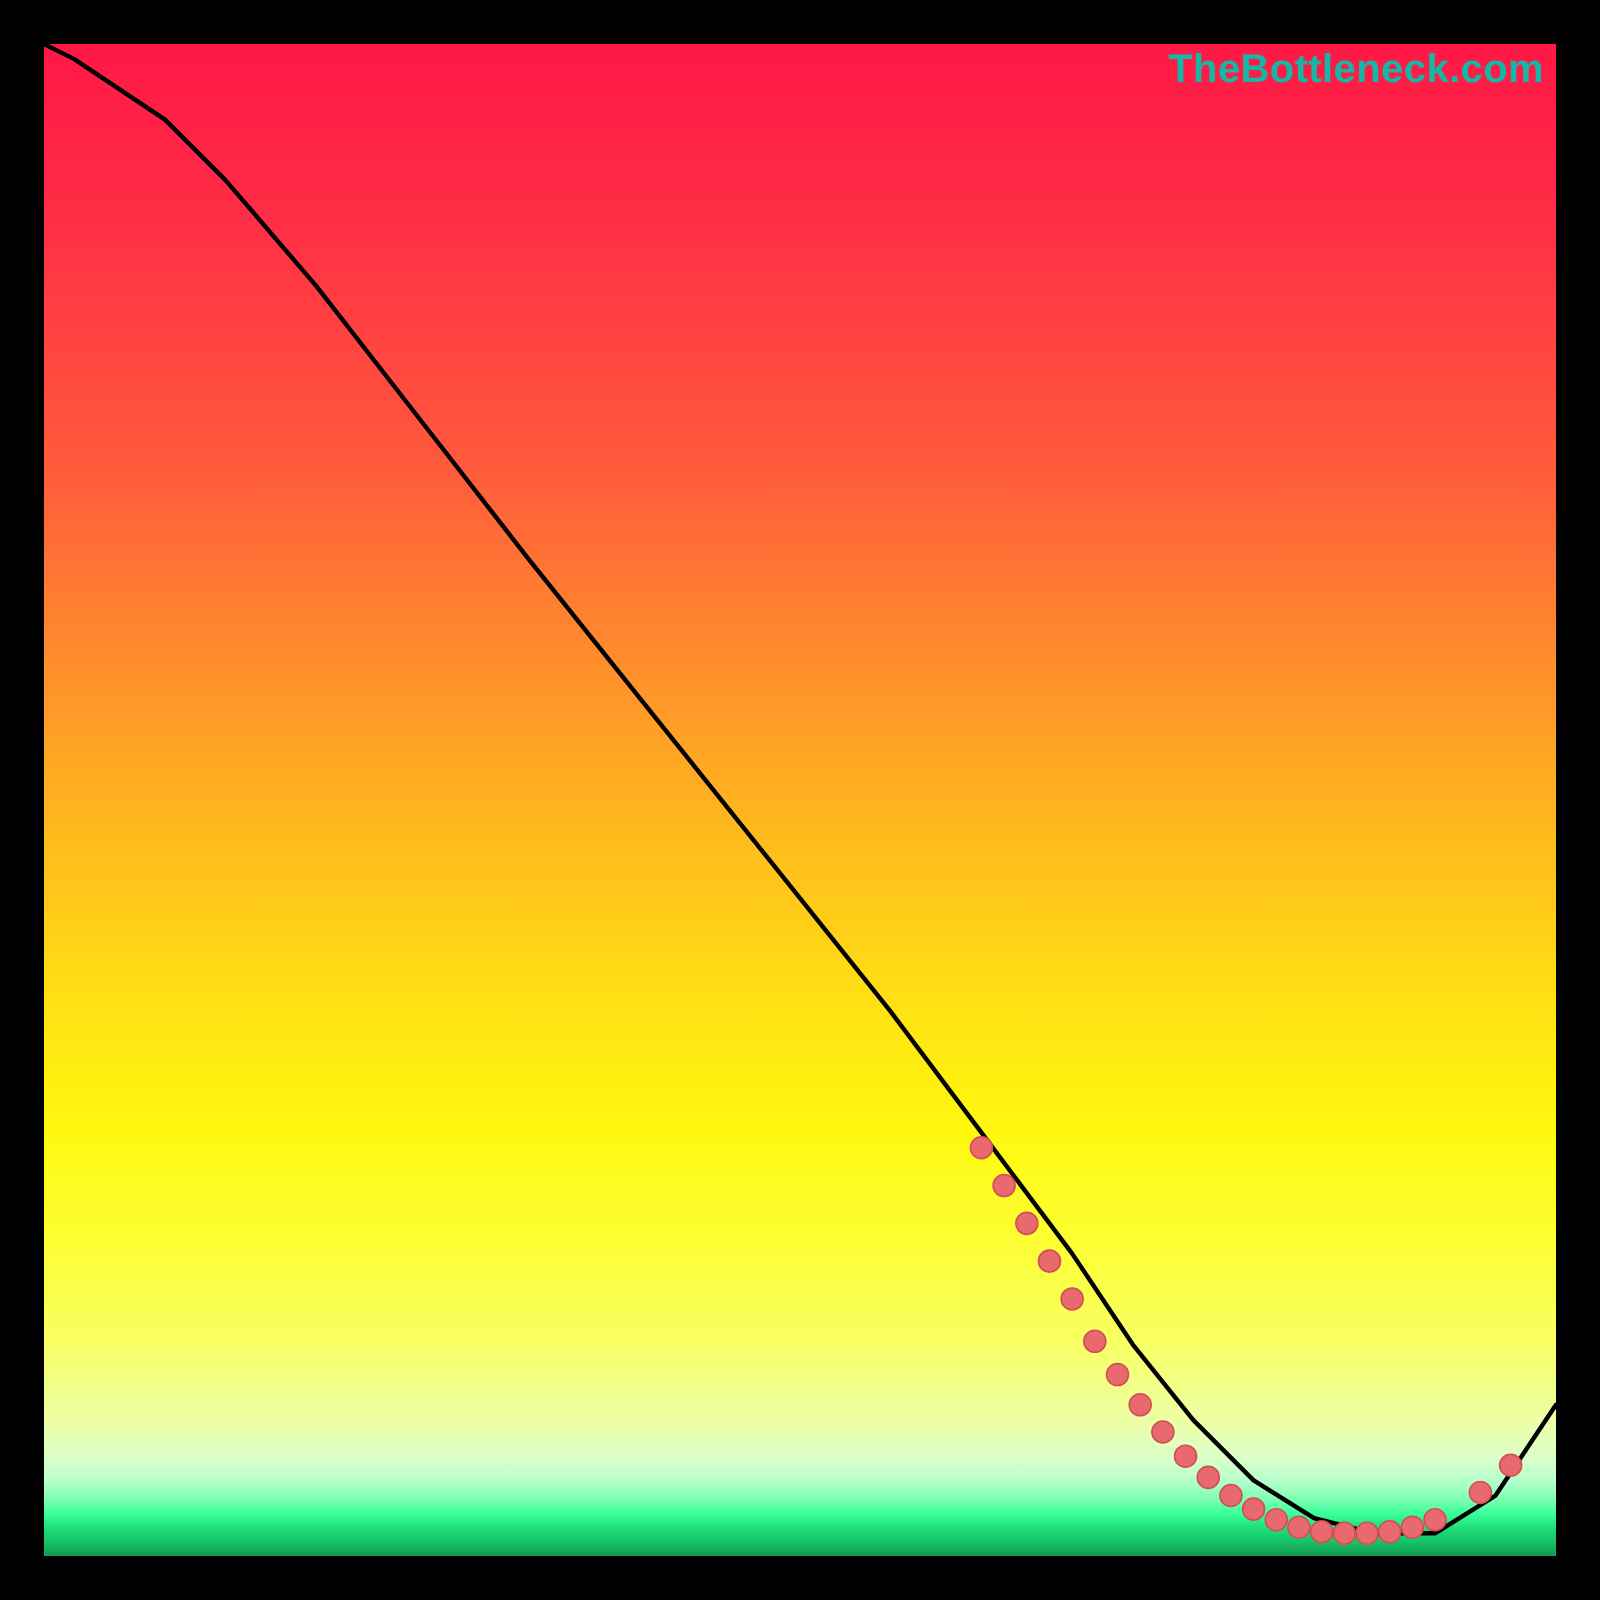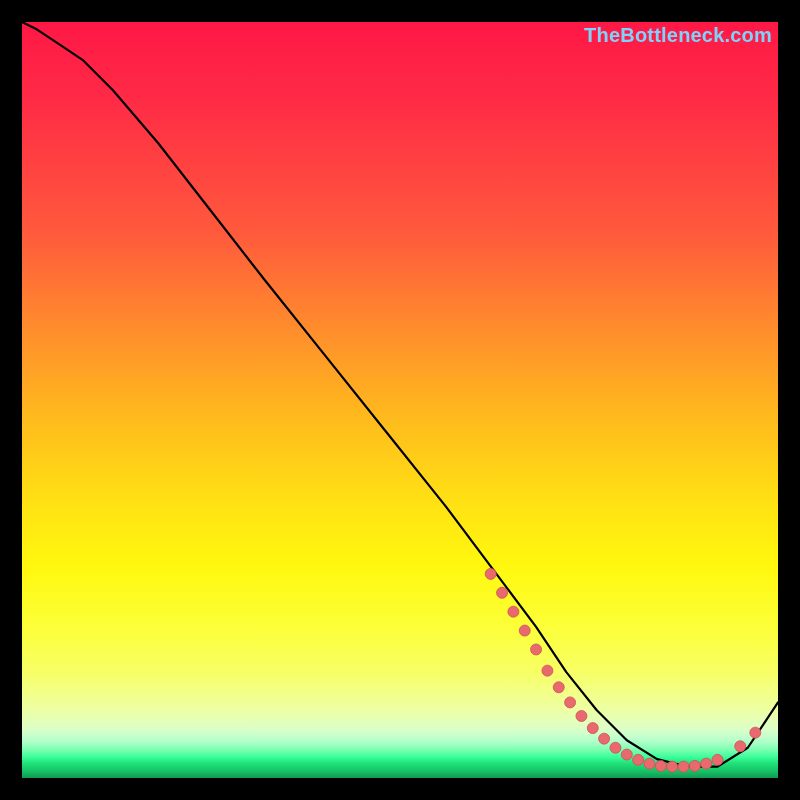--- a/index.html
+++ b/index.html
@@ -53,21 +53,21 @@
     left: 0;
     top: 0;
     width: 756px;
     height: 756px;
     overflow: visible;
   }
   .watermark {
     position: absolute;
     top: 2px;
     right: 6px;
-    color: #7dd3fc;
+    color: #14b8a6;
     font-size: 20px;
     font-weight: 600;
     letter-spacing: 0.2px;
     user-select: none;
   }
 </style>
 </head>
 <body>
 
 <div class="frame">

